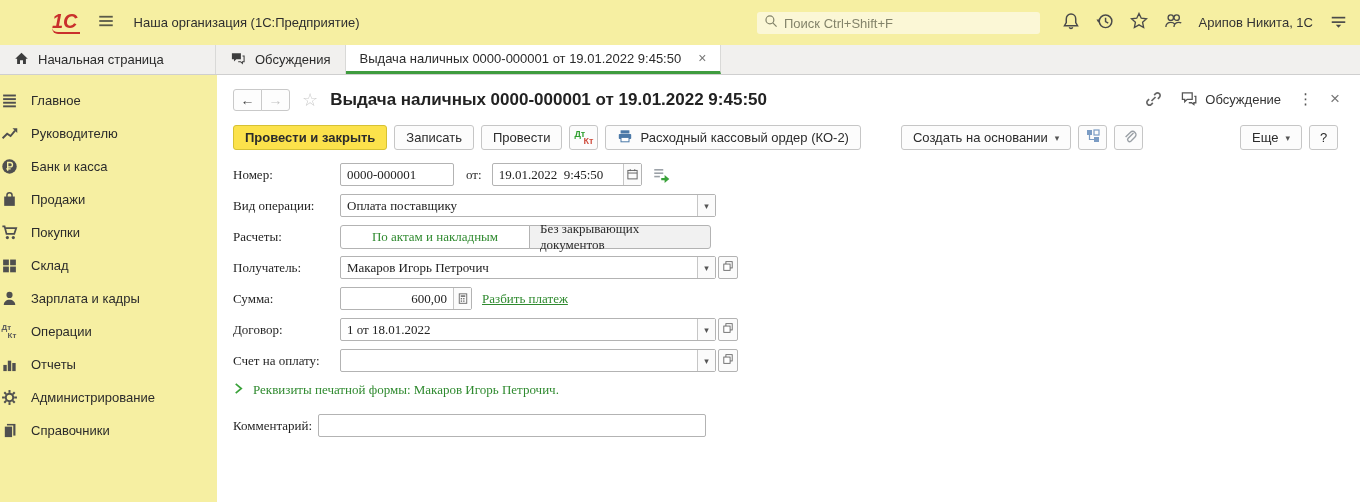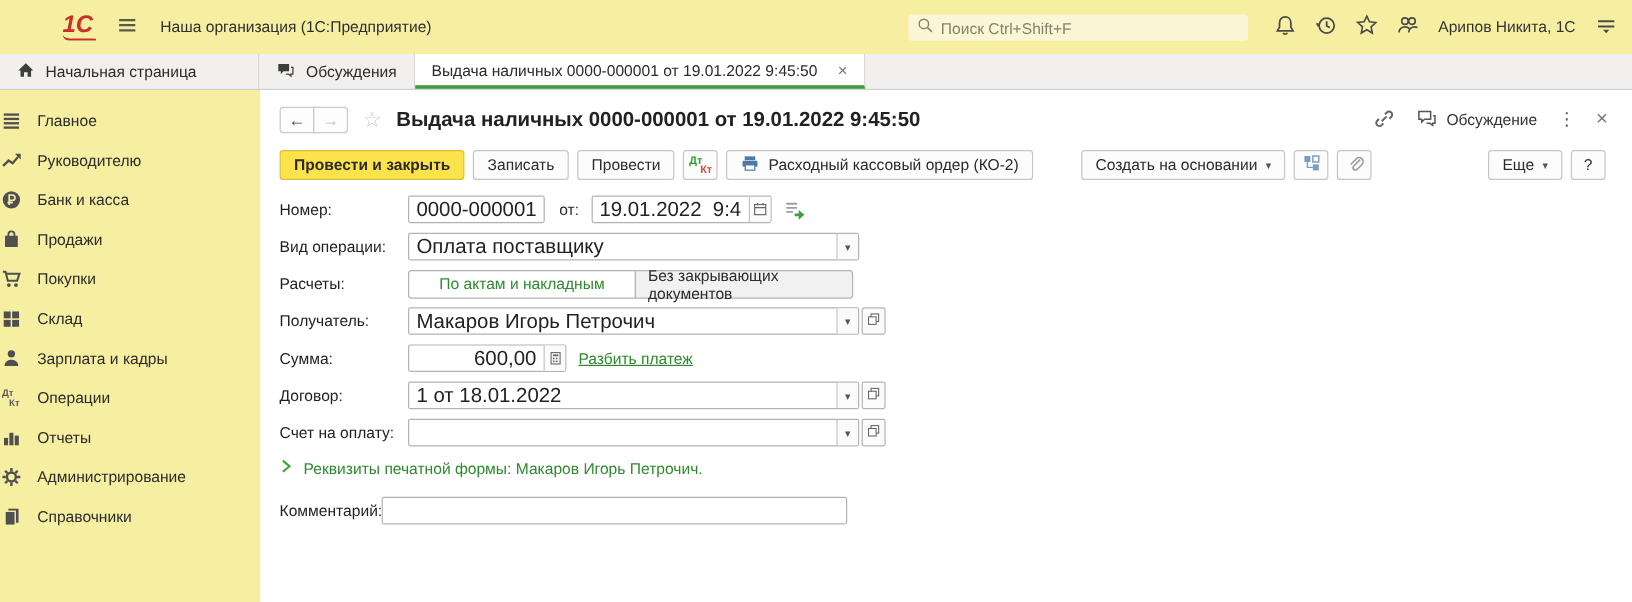--- a/index.html
+++ b/index.html
@@ -53,25 +53,25 @@
   .btn-primary { background:#fce24b; border-color:#d6c134; font-weight:bold; }
   .btn-icon { width:29px; padding:0; justify-content:center; }
   .dtkt-btn { position:relative; }
   .dtkt-btn .dt { position:absolute; top:3px; left:4px; font-size:9px; font-weight:bold; color:#2e9e2e; }
   .dtkt-btn .kt { position:absolute; bottom:3px; right:4px; font-size:9px; font-weight:bold; color:#cf4e3f; }
   .gap-left { margin-left:33px; }
   .toolbar-right { margin-left:auto; display:flex; gap:7px; }
   .caret { font-size:9px; color:#555; }
 
   
-  .form { margin:13px 0 4px 16px; }
+  .form { margin:13px 0 4px 16px;font-family:Liberation Serif, serif; }
   .row { display:flex; align-items:center; margin-bottom:8px; height:23px; }
   .lbl { width:107px; flex:none; color:#1f1f1f; }
   .field { display:inline-flex; align-items:center; height:23px; border:1px solid #b3b3b3; border-radius:2px; background:#fff; }
-  .field input { border:none; outline:none; height:100%; width:100%; padding:0 6px; font-family:inherit; font-size:17px; color:#222; background:transparent; }
+  .field input { border:none; outline:none; height:100%; width:100%; padding:0 6px; font-family:inherit; font-size:13px; color:#222; background:transparent; }
   .seg { width:18px; height:100%; flex:none; display:flex; align-items:center; justify-content:center; border-left:1px solid #c6c6c6; background:#fbfbfb; cursor:pointer; }
   .open-btn { width:20px; height:23px; margin-left:2px; border:1px solid #b3b3b3; border-radius:2px; background:#fbfbfb; display:flex; align-items:center; justify-content:center; cursor:pointer; }
   .w-number { width:114px; }
   .w-date { width:150px; }
   .w-combo { width:376px; }
   .w-sum { width:132px; }
   .w-sum input { text-align:right; }
   .lbl-ot { margin:0 10px 0 12px; }
   .after-date { margin-left:10px; display:flex; align-items:center; cursor:pointer; }
   .toggle { display:inline-flex; height:24px; }

